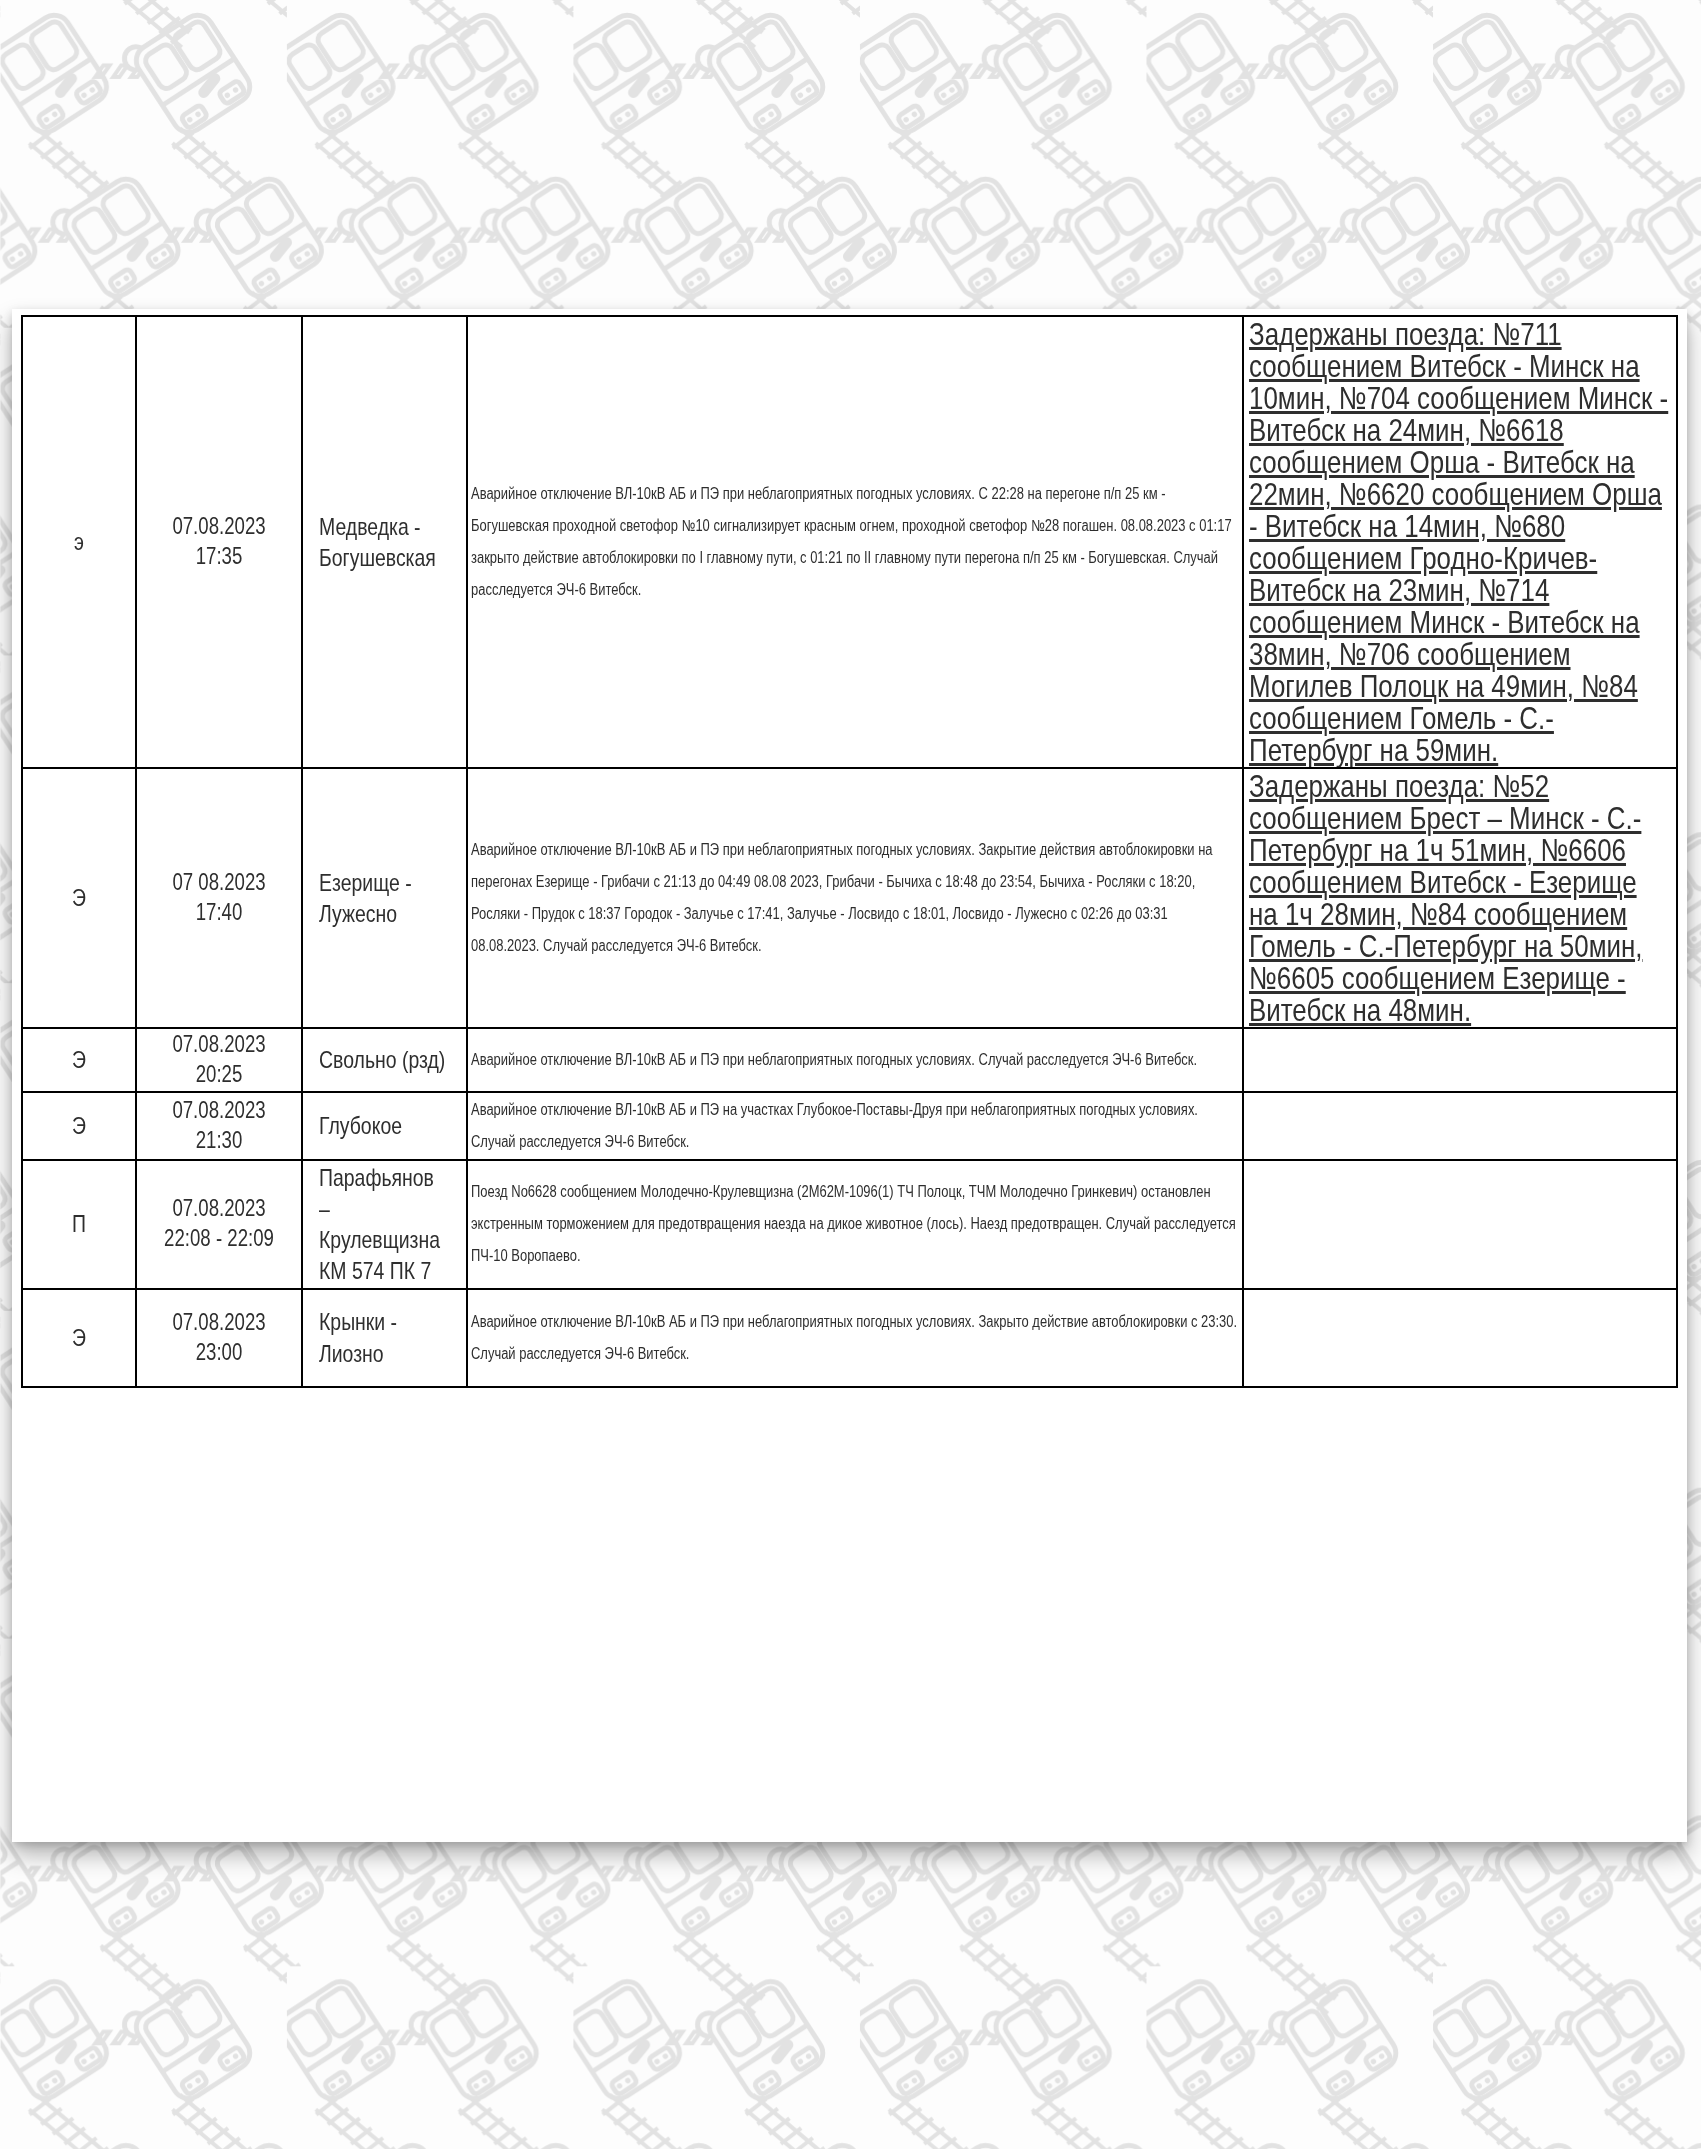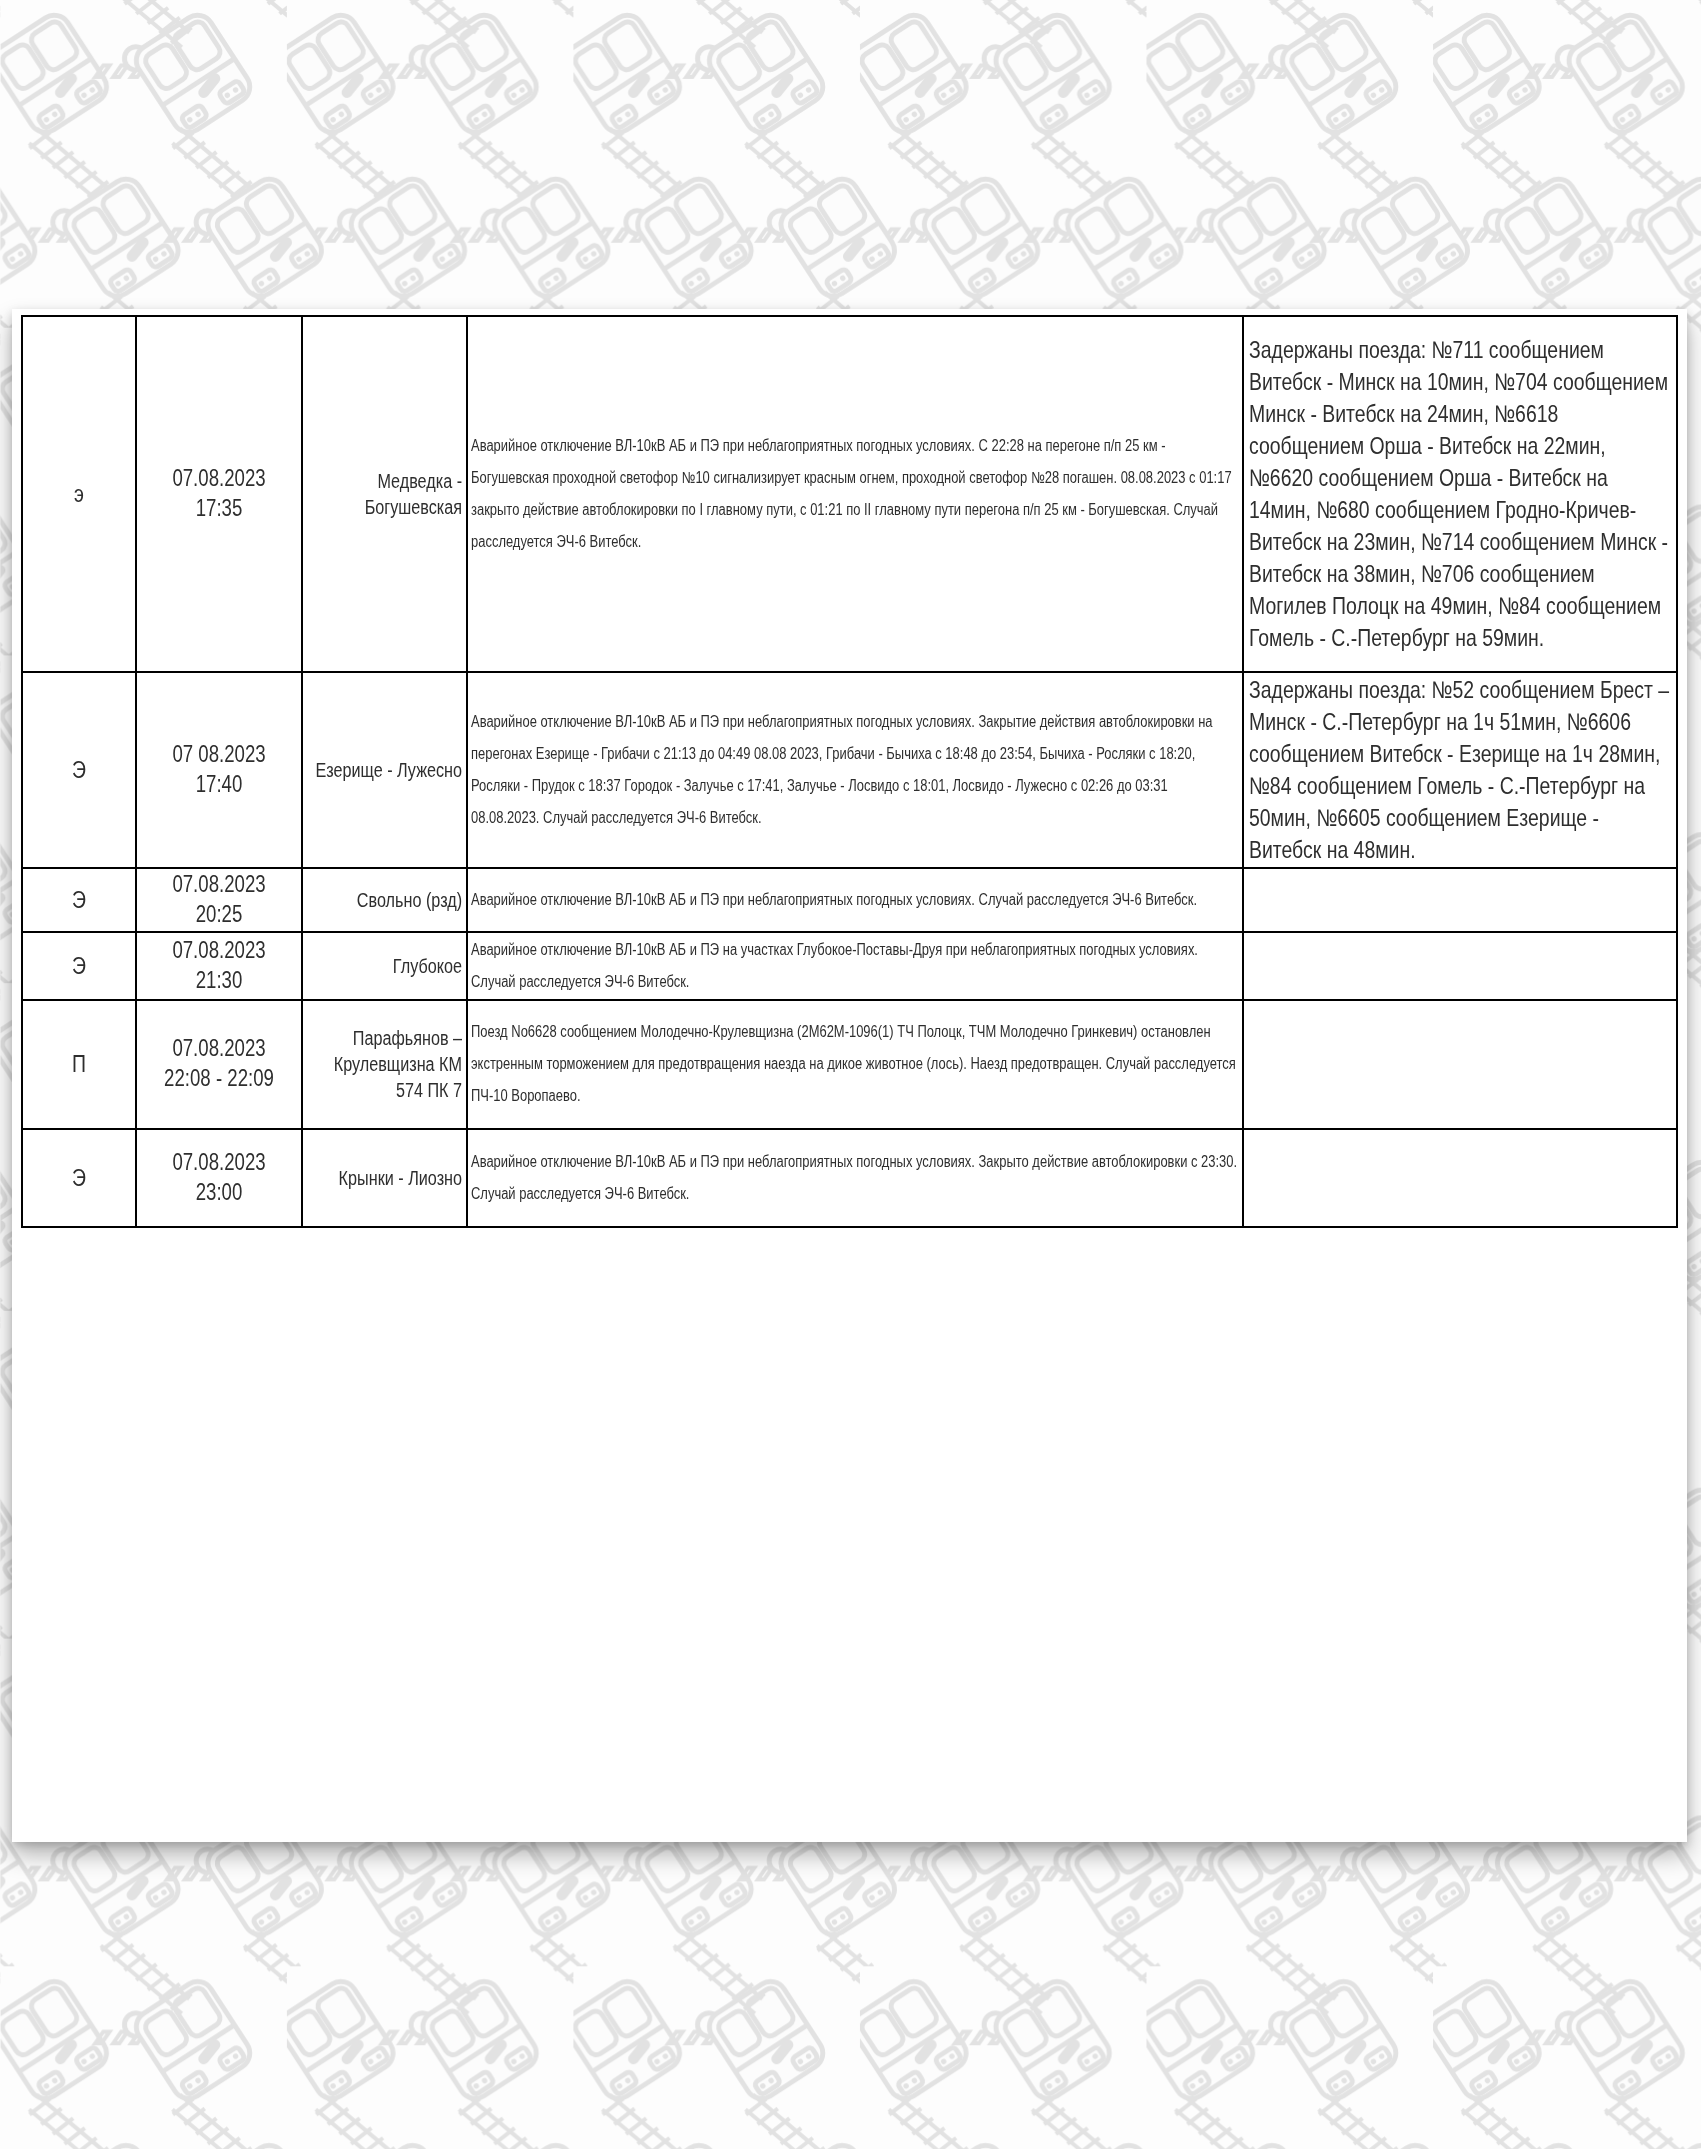--- a/index.html
+++ b/index.html
@@ -17,23 +17,23 @@
   }
   table.incidents{
     position:absolute;left:9px;top:6.3px;width:1654px;
     border-collapse:collapse;table-layout:fixed;
   }
   table.incidents td{border:2.7px solid #000;overflow:hidden;vertical-align:middle;}
   
   .cz{width:123.5%;transform:scaleX(0.81);transform-origin:0 0;}
   .c-type{text-align:center;font-size:24px;}
   .c-date{text-align:center;font-size:23px;padding:0 12px;line-height:1.3;}
-  .c-loc{text-align:right;font-size:20px;line-height:1.3;padding:0 4px;}
+  .c-loc{text-align:left;font-size:24px;line-height:1.3;padding:0 16px;}
   .c-desc{font-size:16px;line-height:32px;padding:0.9px 3.6px;}
-  .c-delay{font-size:24px;line-height:32px;padding:0.9px 5.4px;vertical-align:top;}
+  .c-delay{font-size:32px;line-height:32px;padding:0.9px 5.4px;vertical-align:top;text-decoration:underline;}
   tr.r1{height:356px;} tr.r2{height:193px;} tr.r3{height:64px;}
   tr.r4{height:64px;}  tr.r5{height:129px;} tr.r6{height:98px;}
 </style>
 </head>
 <body>
 
 <svg class="bg" width="1702" height="2149" aria-hidden="true" viewBox="0 0 1900 2400">
   <defs>
     <g id="tr">
 

